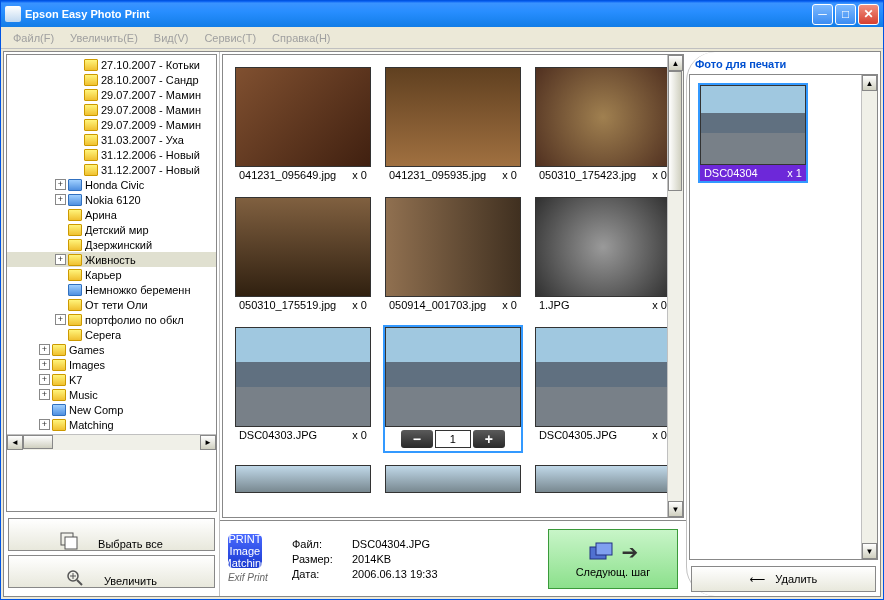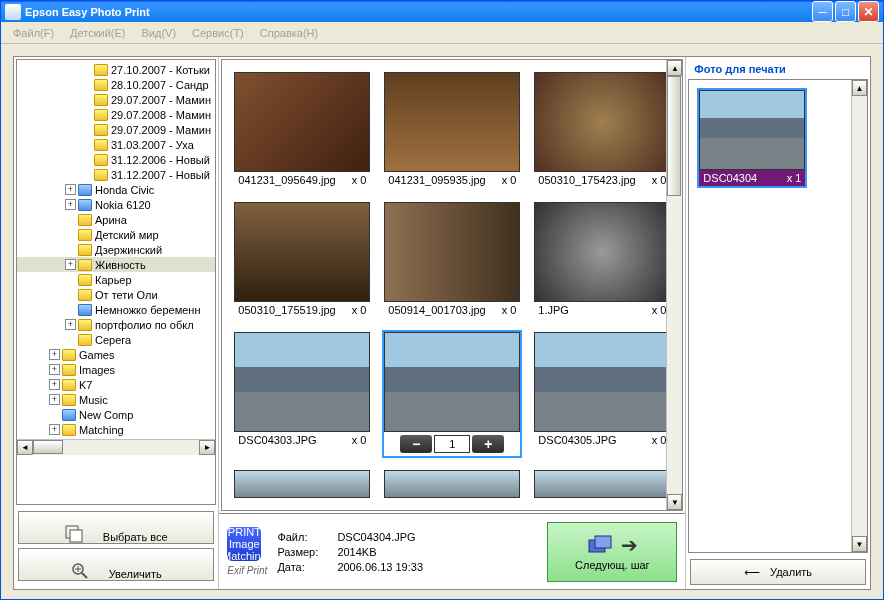--- a/index.html
+++ b/index.html
@@ -9,21 +9,21 @@
 .titlebar { background: linear-gradient(#0058ee, #3a93ff 8%, #288eff 40%, #127de7); height: 26px; display: flex; align-items: center; padding: 0 4px; color: #fff; }
 .titlebar .appicon { width: 16px; height: 16px; margin-right: 4px; background: linear-gradient(#fff, #c0d8f0); border-radius: 2px; }
 .titlebar .title { flex: 1; font-weight: bold; }
 .titlebar .winbtn { width: 21px; height: 21px; margin-left: 2px; border: 1px solid #fff; border-radius: 3px; display: flex; align-items: center; justify-content: center; color: #fff; font-weight: bold; font-size: 12px; }
 .winbtn.min, .winbtn.max { background: linear-gradient(#7ebaff, #3b8cf2); }
 .winbtn.close { background: linear-gradient(#f09080, #d64030); }
 
 .menubar { background: #ece9d8; height: 22px; display: flex; align-items: center; padding: 3px 4px; border-bottom: 1px solid #c0c0c0; }
 .menubar span { color: #a0a0a0; padding: 2px 8px; }
 
-.content { flex: 1; display: flex; border: 1px solid #888; margin: 12px; background: #fff; }
+.content { flex: 1; display: flex; border: 1px solid #888; margin: 2px; background: #fff; }
 
 .leftcol { width: 218px; display: flex; flex-direction: column; border-right: 1px solid #c0c0c0; }
 .tree { flex: 1; overflow: hidden; background: #fff; border: 1px solid #888; margin: 2px; position: relative; }
 .tree-inner { padding: 2px 0; }
 .tree-row { display: flex; align-items: center; height: 15px; white-space: nowrap; padding-left: 4px; }
 .tree-exp { width: 11px; height: 11px; border: 1px solid #888; font-size: 9px; line-height: 9px; text-align: center; margin-right: 2px; color: #333; background: #fff; }
 .tree-spacer { width: 13px; display: inline-block; }
 .tree-icon { width: 14px; height: 12px; margin-right: 3px; background: linear-gradient(#fff47a, #f0c030); border: 1px solid #cc9900; border-radius: 1px; }
 .tree-icon.blue { background: linear-gradient(#a0d0ff, #5090e0); border-color: #3070c0; }
 .tree-row.selected { background: #e0e0d0; }
@@ -47,29 +47,29 @@
 .qtyctrl { display: flex; justify-content: center; gap: 2px; padding: 3px; }
 .qtybtn { width: 32px; height: 18px; background: linear-gradient(#5a5a5a, #2a2a2a); color: #fff; font-weight: bold; display: flex; align-items: center; justify-content: center; border-radius: 3px; font-size: 14px; }
 .qtyval { width: 36px; height: 18px; border: 1px solid #333; text-align: center; background: #fff; font-size: 11px; }
 .row4 { margin-top: 10px; display: grid; grid-template-columns: repeat(3, 140px); gap: 10px; }
 .row4 .thimg { height: 28px; }
 .vscroll { position: absolute; right: 0; top: 0; bottom: 0; width: 16px; background: #ece9d8; border-left: 1px solid #c0c0c0; display: flex; flex-direction: column; }
 .vscroll .btn { height: 16px; background: linear-gradient(#fff, #d0d0c0); border: 1px solid #888; display: flex; align-items: center; justify-content: center; font-size: 8px; }
 .vscroll .track { flex: 1; background: #f0f0e8; }
 .vscroll .thumb2 { width: 14px; height: 120px; background: linear-gradient(90deg,#fff,#d0d0c0); border: 1px solid #888; }
 
-.rightcol { width: 196px; display: flex; flex-direction: column; border-left: 1px solid #c0c0c0; }
+.rightcol { width: 196px; display: flex; flex-direction: column; border-left: 1px solid #c0c0c0; border-radius: 29px; }
 .rtitle { color: #0050d0; font-weight: bold; padding: 6px 8px 2px; }
 .rpane { flex: 1; background: #fff; border: 1px solid #888; margin: 2px; padding: 8px; position: relative; }
 .rthumb { width: 110px; border: 2px solid #3399ff; }
 .rthumb .thimg { width: 106px; height: 80px; }
-.rthumb .thlabel { background: #701a75; color: #fff; }
+.rthumb .thlabel { background: #6d28d9; color: #fff; }
 .delbtn { margin: 4px; height: 26px; background: linear-gradient(#fff, #e8e8dc); border: 1px solid #888; display: flex; align-items: center; justify-content: center; gap: 10px; }
 
-.bottombar { height: 76px; border-top: 1px solid #888; display: flex; align-items: center; padding: 6px 8px; gap: 10px; }
+.bottombar { height: 76px; border-top: 1px solid #888; display: flex; align-items: center; padding: 6px 8px; gap: 24px; }
 .badge { width: 34px; height: 34px; background: linear-gradient(#4a6aff, #1a3ad0); border-radius: 5px; color: #fff; font-size: 6px; display: flex; align-items: center; justify-content: center; text-align: center; }
 .exif { font-style: italic; font-size: 10px; color: #666; margin-top: 4px; }
 .meta { display: grid; grid-template-columns: 60px auto; row-gap: 3px; font-size: 11px; }
 .nextbtn { margin-left: auto; width: 130px; height: 60px; background: linear-gradient(#c8f5c8, #8ce08c); border: 1px solid #3a9a3a; display: flex; flex-direction: column; align-items: center; justify-content: center; gap: 2px; }
 .nextbtn .arrow { font-size: 20px; color: #333; }
 
 
 .p-cat1{background:linear-gradient(135deg,#805030,#402010);} .p-cat2{background:linear-gradient(#604020,#a07040);} .p-cat3{background:radial-gradient(circle,#a08050,#503020);} .p-cat4{background:linear-gradient(#806040,#302010);} .p-cat5{background:linear-gradient(90deg,#907050,#403020);} .p-cat6{background:radial-gradient(circle,#9a9a9a,#303030);} .p-bird{background:linear-gradient(#a0c8e0 35%,#607080 35%,#607080 60%,#788088 60%);} .p-ext{background:linear-gradient(#c0d8e8,#788890);}
 </style>
 </head>
@@ -79,21 +79,21 @@
   <div class="titlebar">
     <div class="appicon"></div>
     <span class="title">Epson Easy Photo Print</span>
     <div class="winbtn min">─</div>
     <div class="winbtn max">□</div>
     <div class="winbtn close">✕</div>
   </div>
 
   <div class="menubar">
     <span>Файл(F)</span>
-    <span>Детский(E)</span>
+    <span>Увеличить(E)</span>
     <span>Вид(V)</span>
     <span>Сервис(T)</span>
     <span>Справка(H)</span>
   </div>
 
   <div class="content">
 
     <div class="leftcol">
       <div class="tree">
         <div class="tree-inner" id="tree-inner">
@@ -167,27 +167,27 @@
               <span class="tree-icon"></span>
               <span class="tree-label">Живность</span>
             </div>
             <div class="tree-row" style="padding-left: 48px; align-items: center;">
               <span class="tree-spacer"></span>
               <span class="tree-icon"></span>
               <span class="tree-label">Карьер</span>
             </div>
             <div class="tree-row" style="padding-left: 48px;">
               <span class="tree-spacer"></span>
-              <span class="tree-icon"></span>
-              <span class="tree-label">От тети Оли</span>
-            </div>
-            <div class="tree-row" style="padding-left: 48px;">
-              <span class="tree-spacer"></span>
               <span class="tree-icon blue"></span>
               <span class="tree-label">Немножко беременн</span>
+            </div>
+            <div class="tree-row" style="padding-left: 48px;">
+              <span class="tree-spacer"></span>
+              <span class="tree-icon"></span>
+              <span class="tree-label">От тети Оли</span>
             </div>
             <div class="tree-row" style="padding-left: 48px;">
               <span class="tree-exp">+</span>
               <span class="tree-icon"></span>
               <span class="tree-label">портфолио по обкл</span>
             </div>
             <div class="tree-row" style="padding-left: 48px;">
               <span class="tree-spacer"></span>
               <span class="tree-icon"></span>
               <span class="tree-label">Серега</span>

